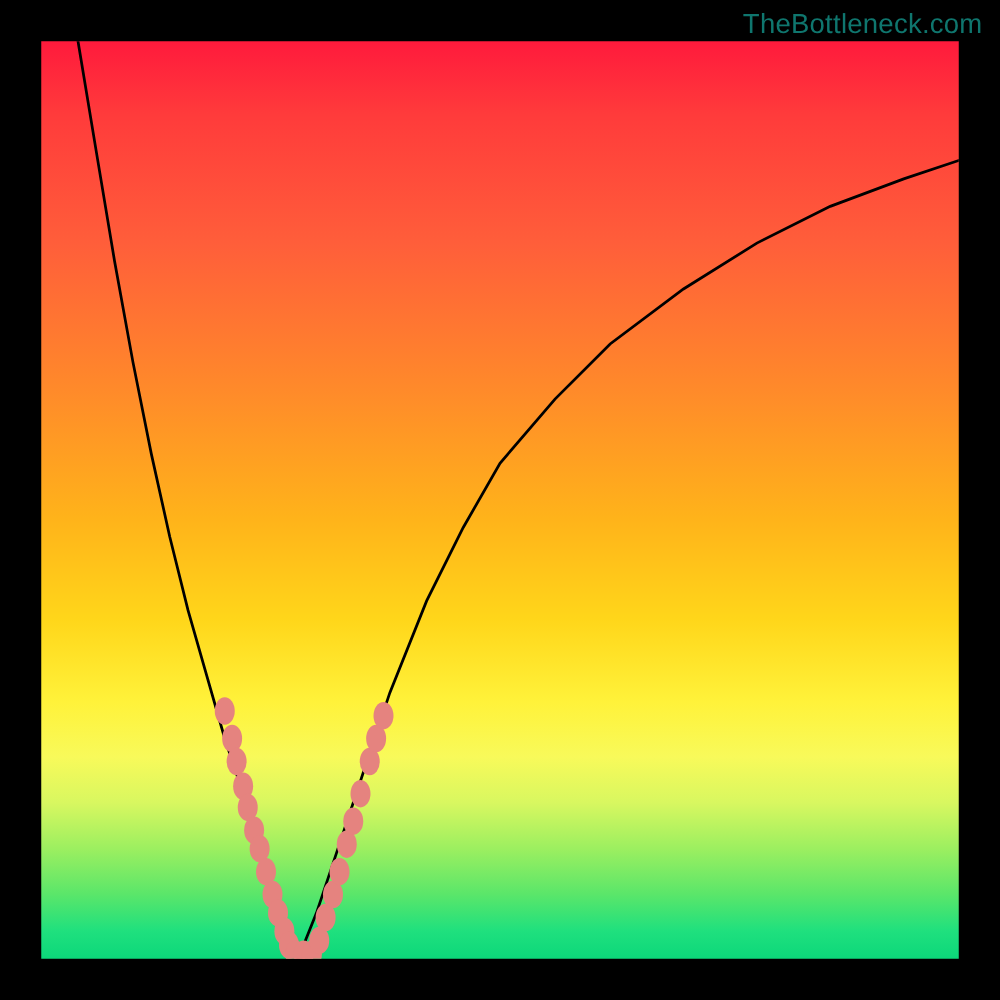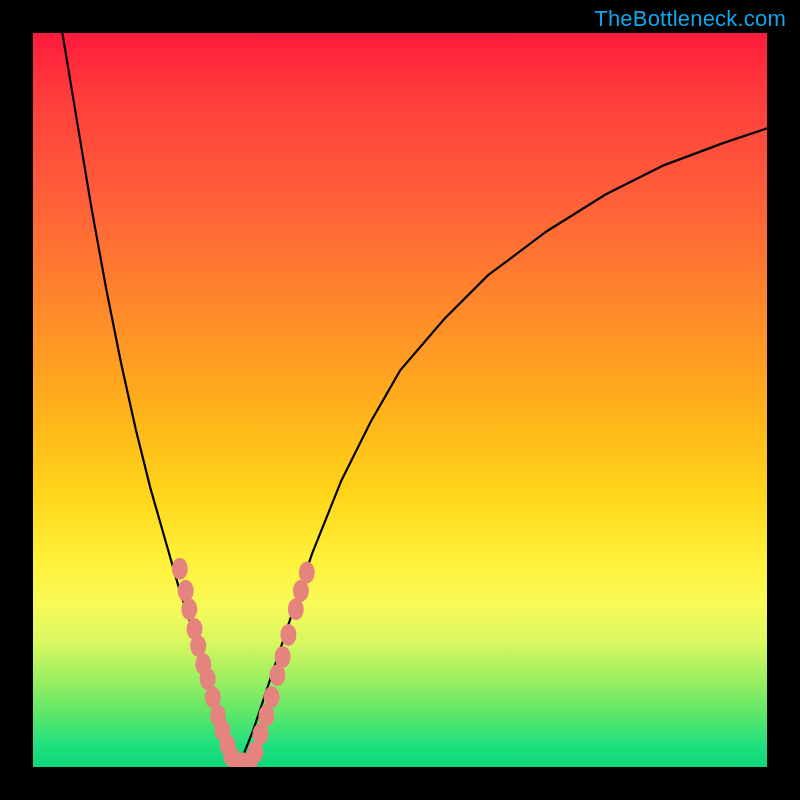--- a/index.html
+++ b/index.html
@@ -37,21 +37,21 @@
       #d8f760 83%,
       #9cef60 88%,
       #5ae66a 93%,
       #1fe07e 97%,
       #0cd77a 100%);
   }
   .watermark {
     position: absolute;
     top: 6px;
     right: 14px;
-    color: #0ea5e9;
+    color: #0f766e;
     font-size: 22px;
     font-weight: 400;
     letter-spacing: 0.2px;
     user-select: none;
   }
   svg.curves {
     position: absolute;
     top: 0; left: 0;
     width: 734px; height: 734px;
   }

